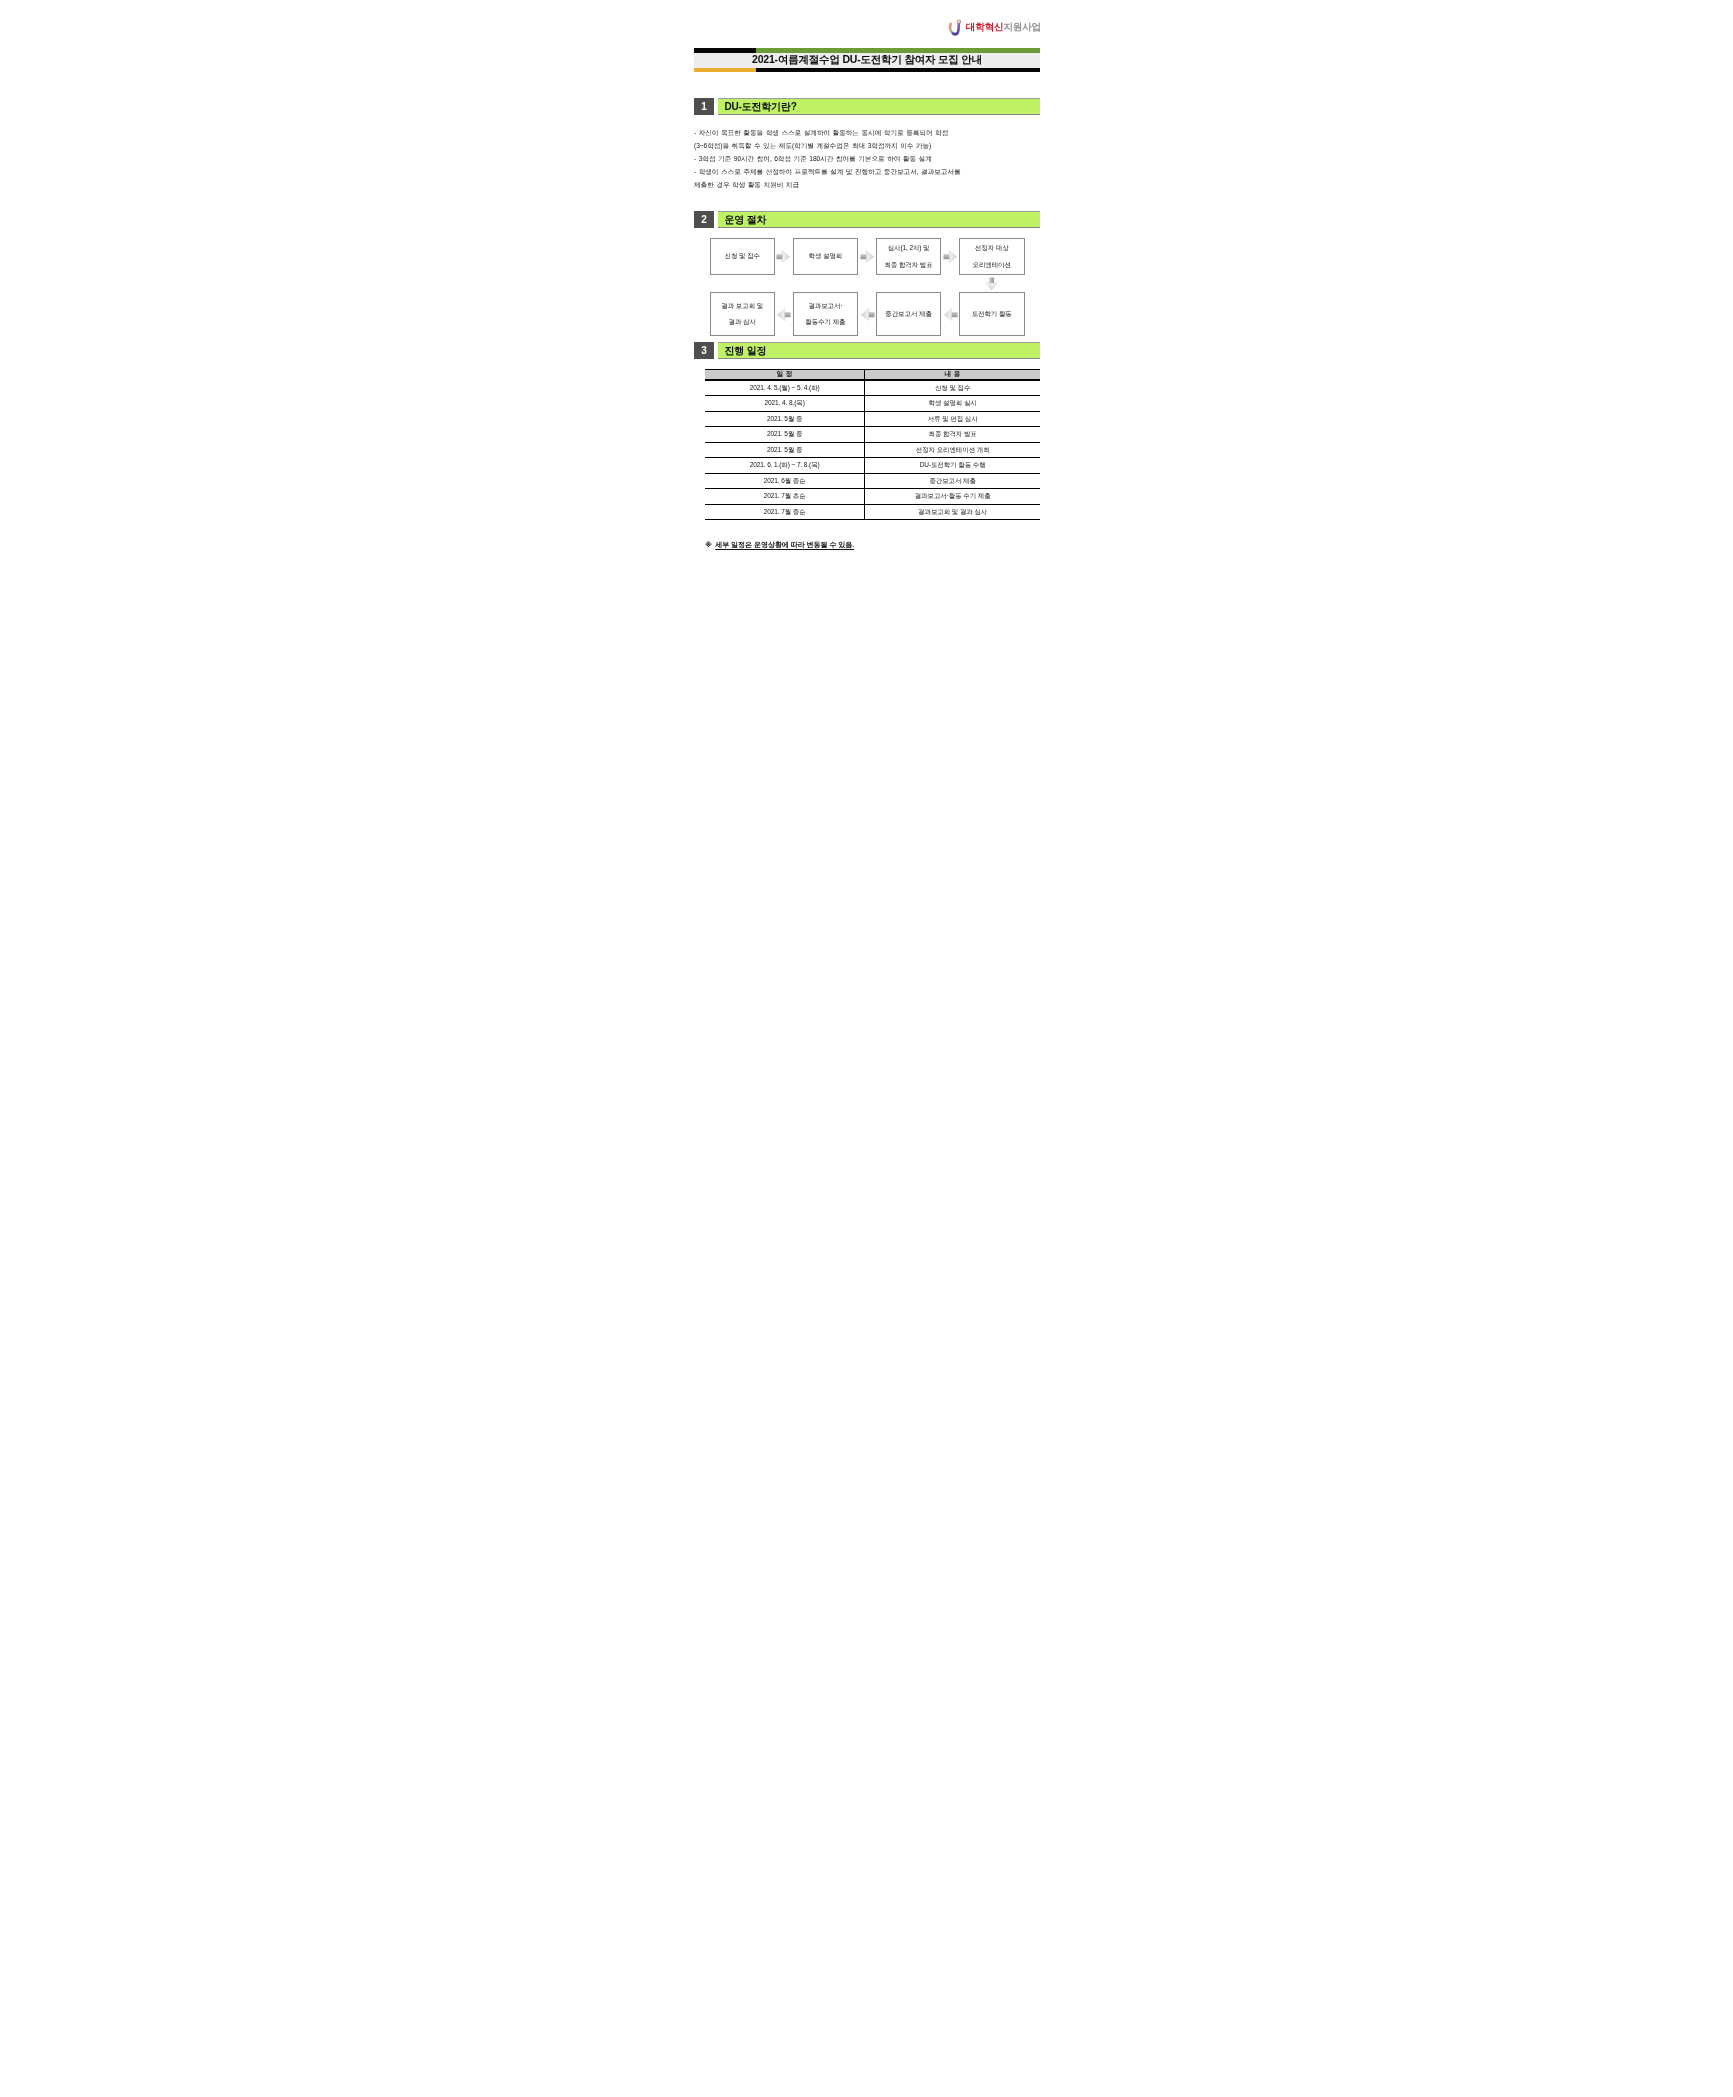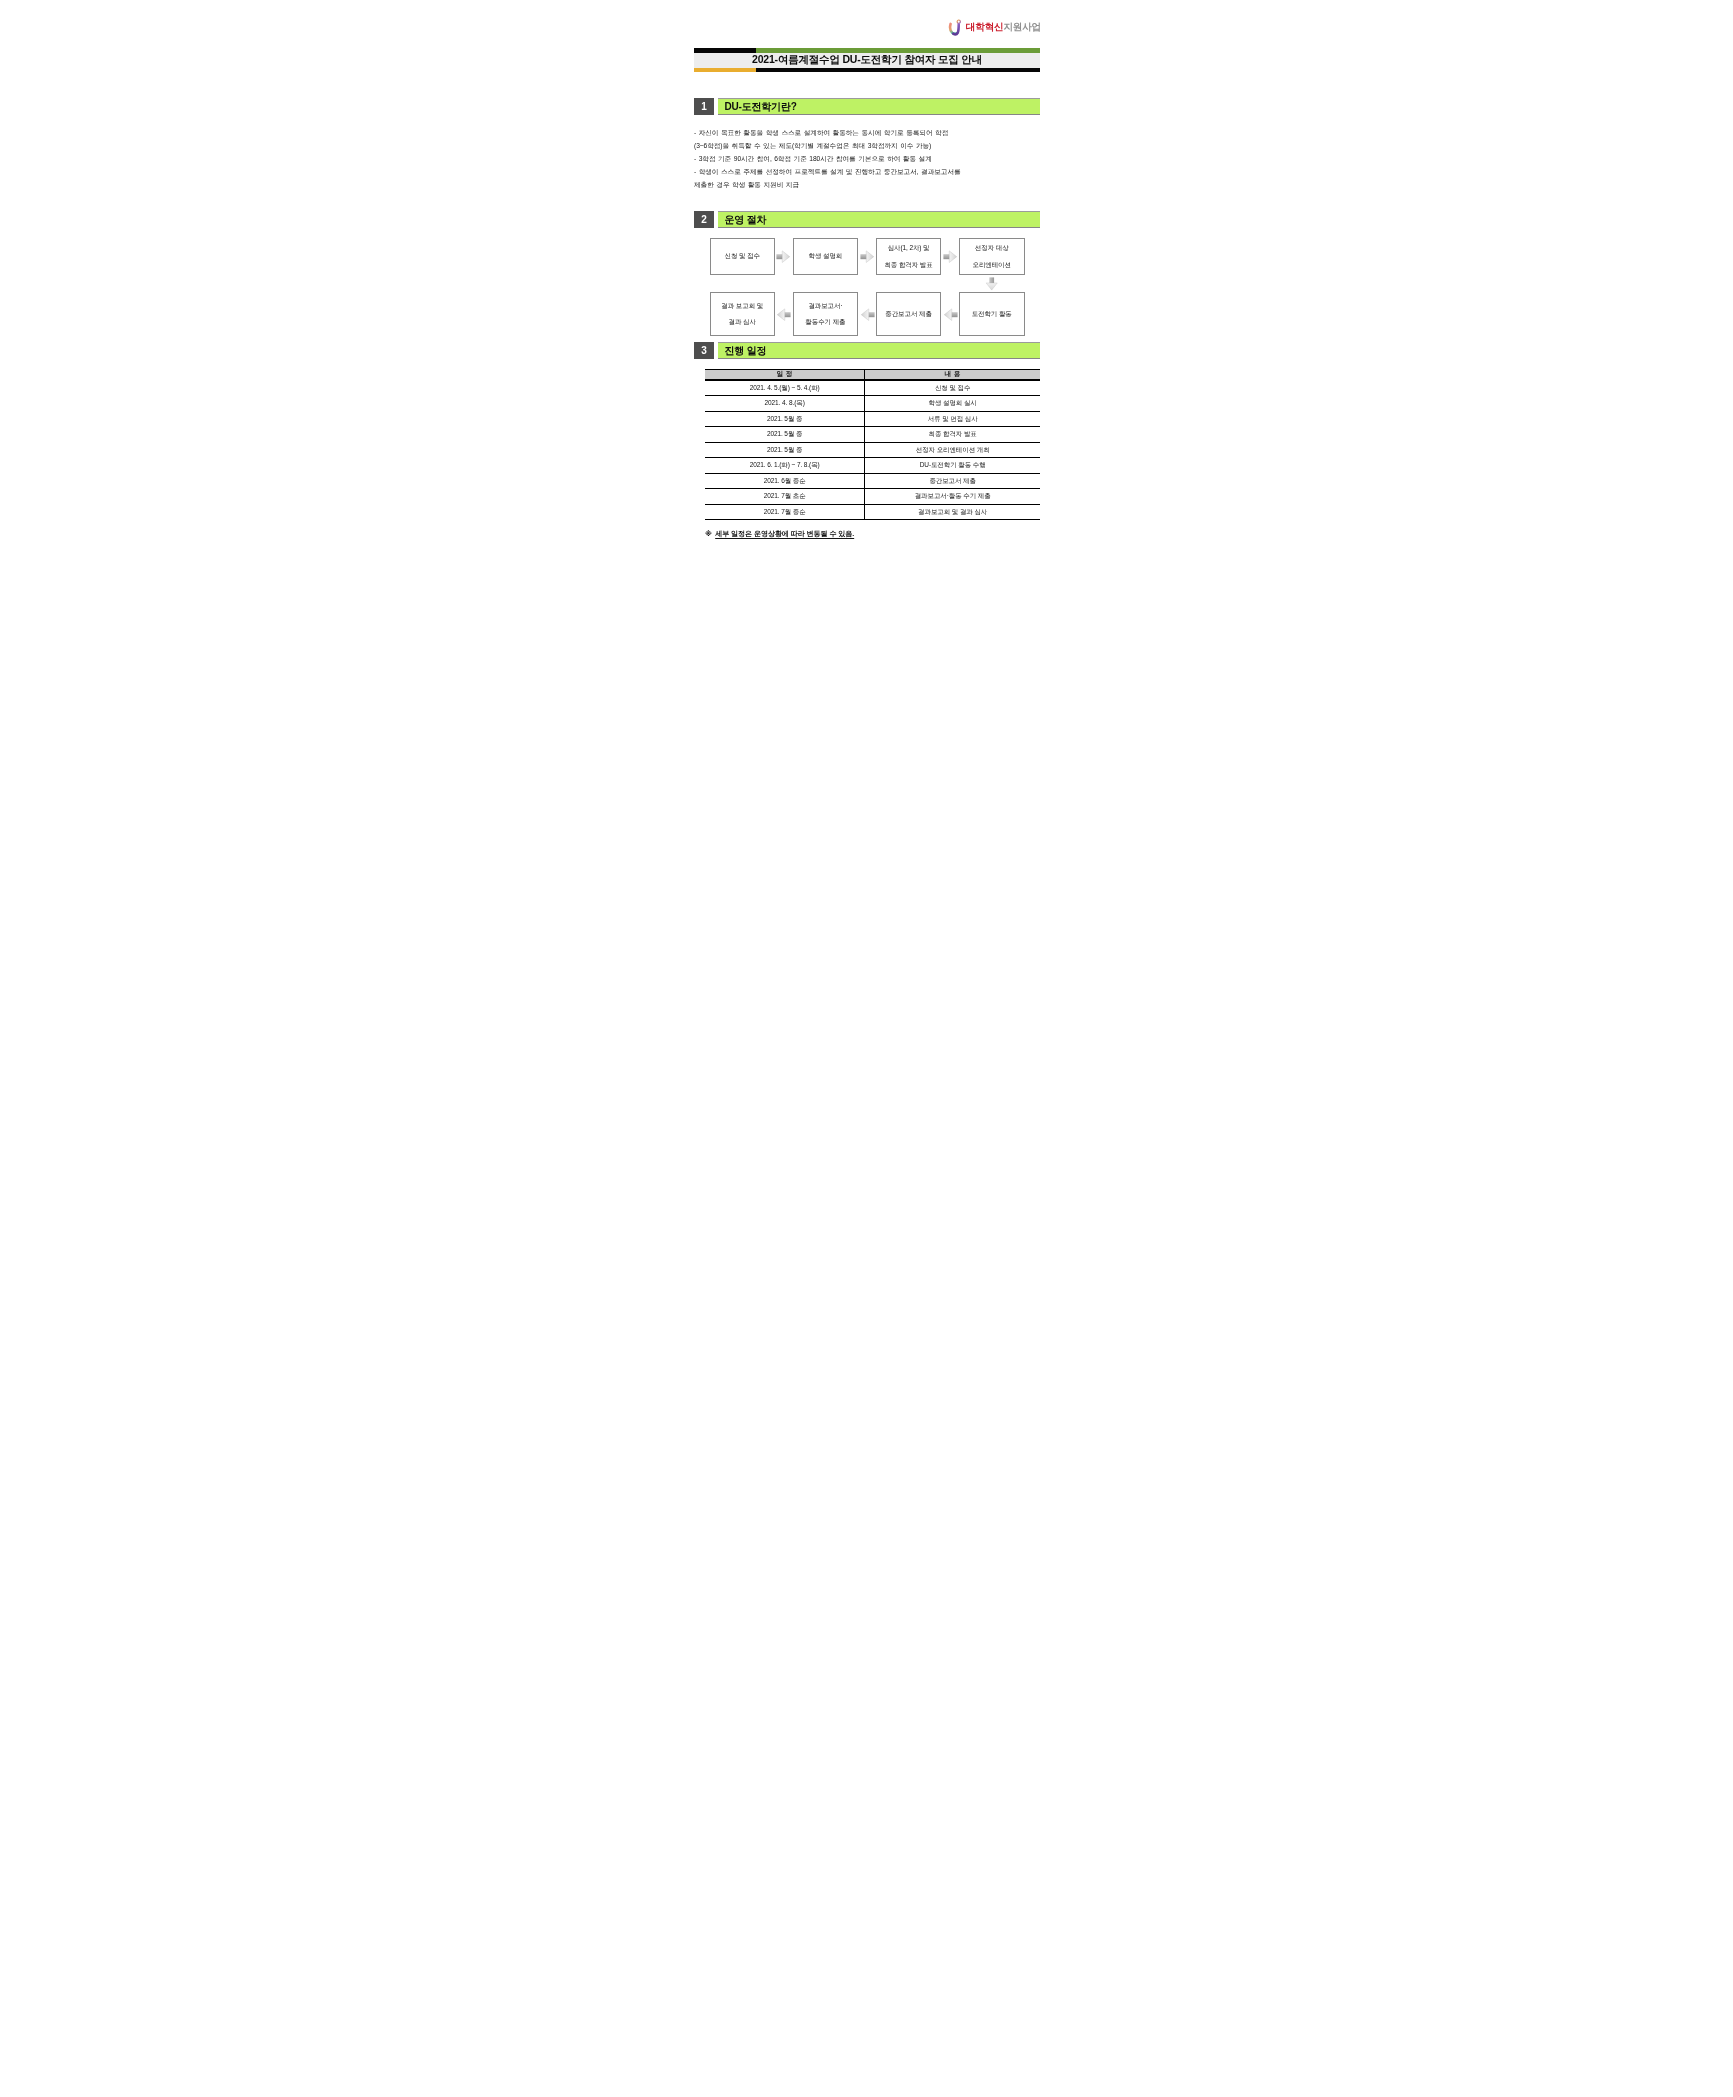--- a/index.html
+++ b/index.html
@@ -53,21 +53,21 @@
   
   .table-wrap{ margin-top:10px; padding-left:11px; }
   table.sched{ width:100%; border-collapse:collapse; border-top:1.7px solid #000; border-bottom:1.7px solid #000; }
   table.sched th{ background:#cbcbcb; font-size:6.7px; font-weight:bold; height:10.5px;
                   border-bottom:2.5px double #000; letter-spacing:0.4px; }
   table.sched td{ height:15.5px; font-size:6.5px; text-align:center; letter-spacing:-0.1px; color:#121212; }
   table.sched tr + tr td{ border-top:0.8px solid #000; }
   table.sched th.col-date, table.sched td.col-date{ width:47.7%; border-right:1.3px solid #000; }
 
   
-  .footnote{ margin-top:9px; padding-left:11px; font-size:7.1px; font-weight:bold; letter-spacing:-0.1px; }
+  .footnote{ margin-top:20px; padding-left:11px; font-size:7.1px; font-weight:bold; letter-spacing:-0.1px; }
   .footnote .u{ text-decoration:underline; text-decoration-thickness:1px; text-underline-offset:2.1px; }
   .footnote .mark{ margin-right:3.4px; }
 </style>
 </head>
 <body>
 
 <svg width="0" height="0" style="position:absolute" aria-hidden="true">
   <defs>
     <linearGradient id="agShaft" x1="0" y1="0" x2="0" y2="1">
       <stop offset="0" stop-color="#c9c9c9"></stop>

